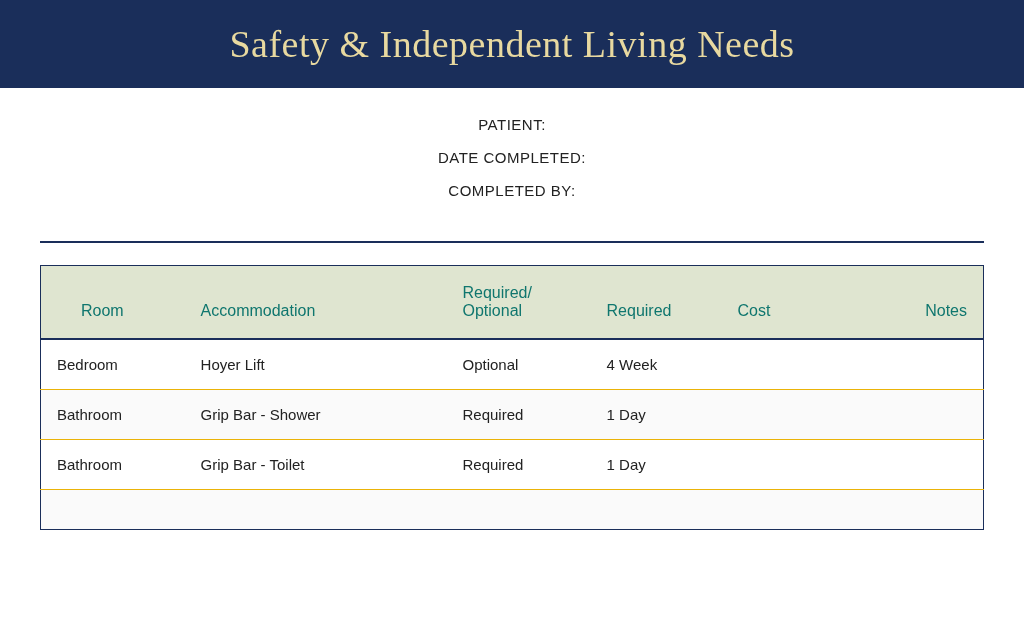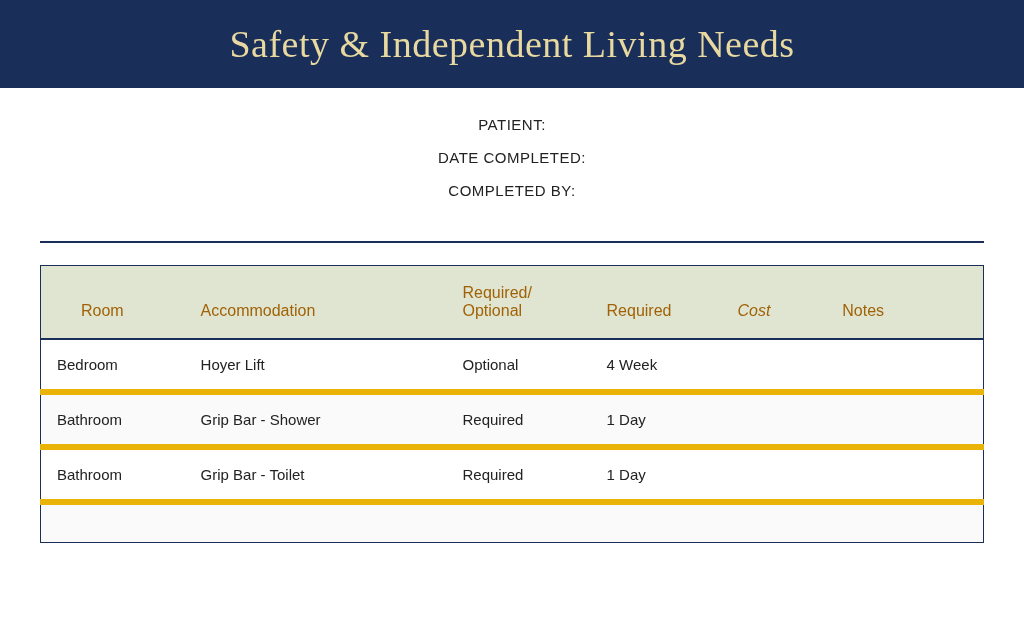--- a/index.html
+++ b/index.html
@@ -61,53 +61,53 @@
       width: 100%;
       border-collapse: collapse;
       border: 1.5px solid #1a2e5a;
     }
 
     thead tr {
       background-color: #dfe5d0;
     }
 
     thead th {
-      color: #a16207;
+      color: #0f766e;
       font-size: 16px;
       font-weight: normal;
       font-family: Arial, sans-serif;
       padding: 18px 16px;
       text-align: left;
       border-bottom: 2.5px solid #1a2e5a;
       vertical-align: bottom;
     }
 
     tbody tr {
-      border-bottom: 6px solid #eab308;
+      border-bottom: 1px solid #eab308;
       background: #ffffff;
     }
 
     tbody tr:last-child {
       border-bottom: none;
     }
 
     tbody td {
       padding: 16px 16px;
       font-size: 15px;
       color: #222;
       font-family: Arial, sans-serif;
       vertical-align: middle;
     }
 
     .col-room { width: 110px; padding-left: 40px; }
     .col-accommodation { width: 200px; }
     .col-required { width: 110px; }
     .col-training { width: 100px; }
-    .col-cost { width: 80px; font-style: italic; }
-    .col-notes { width: 120px; }
+    .col-cost { width: 80px; }
+    .col-notes { width: 120px; text-align: right; }
 
     tbody tr:nth-child(even) {
       background: #fafafa;
     }
 
     .empty-row td {
       height: 40px;
     }
   </style>
 </head>

